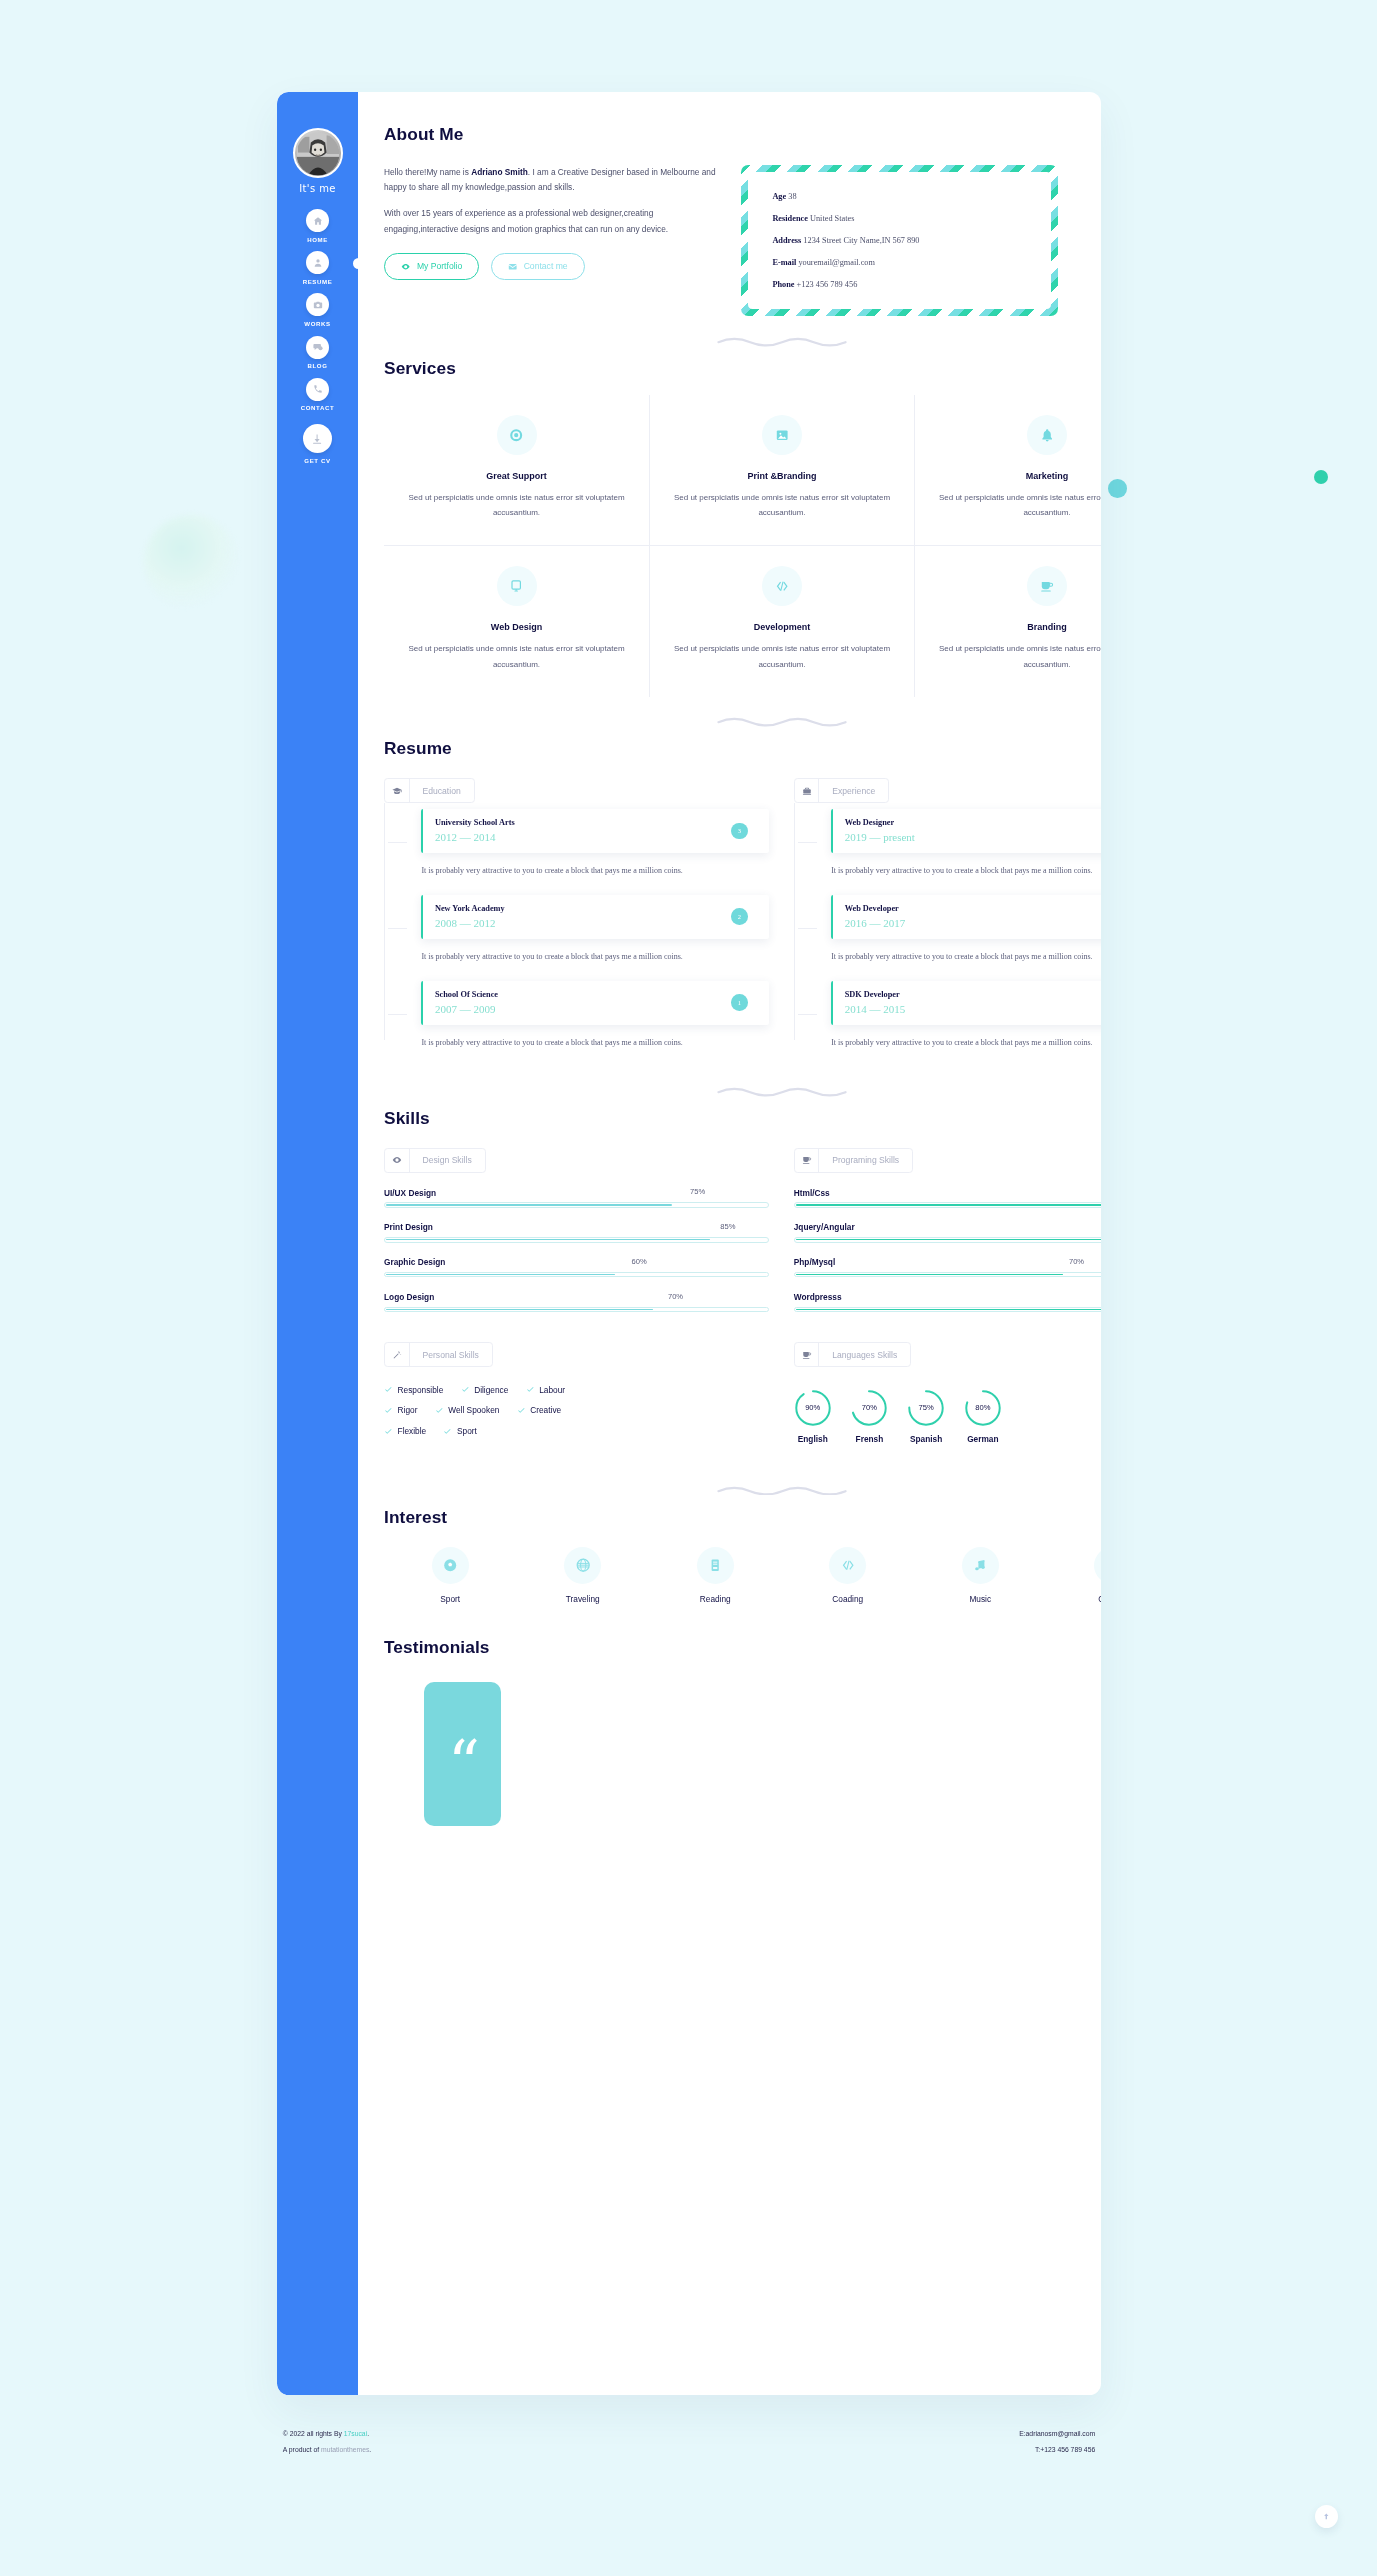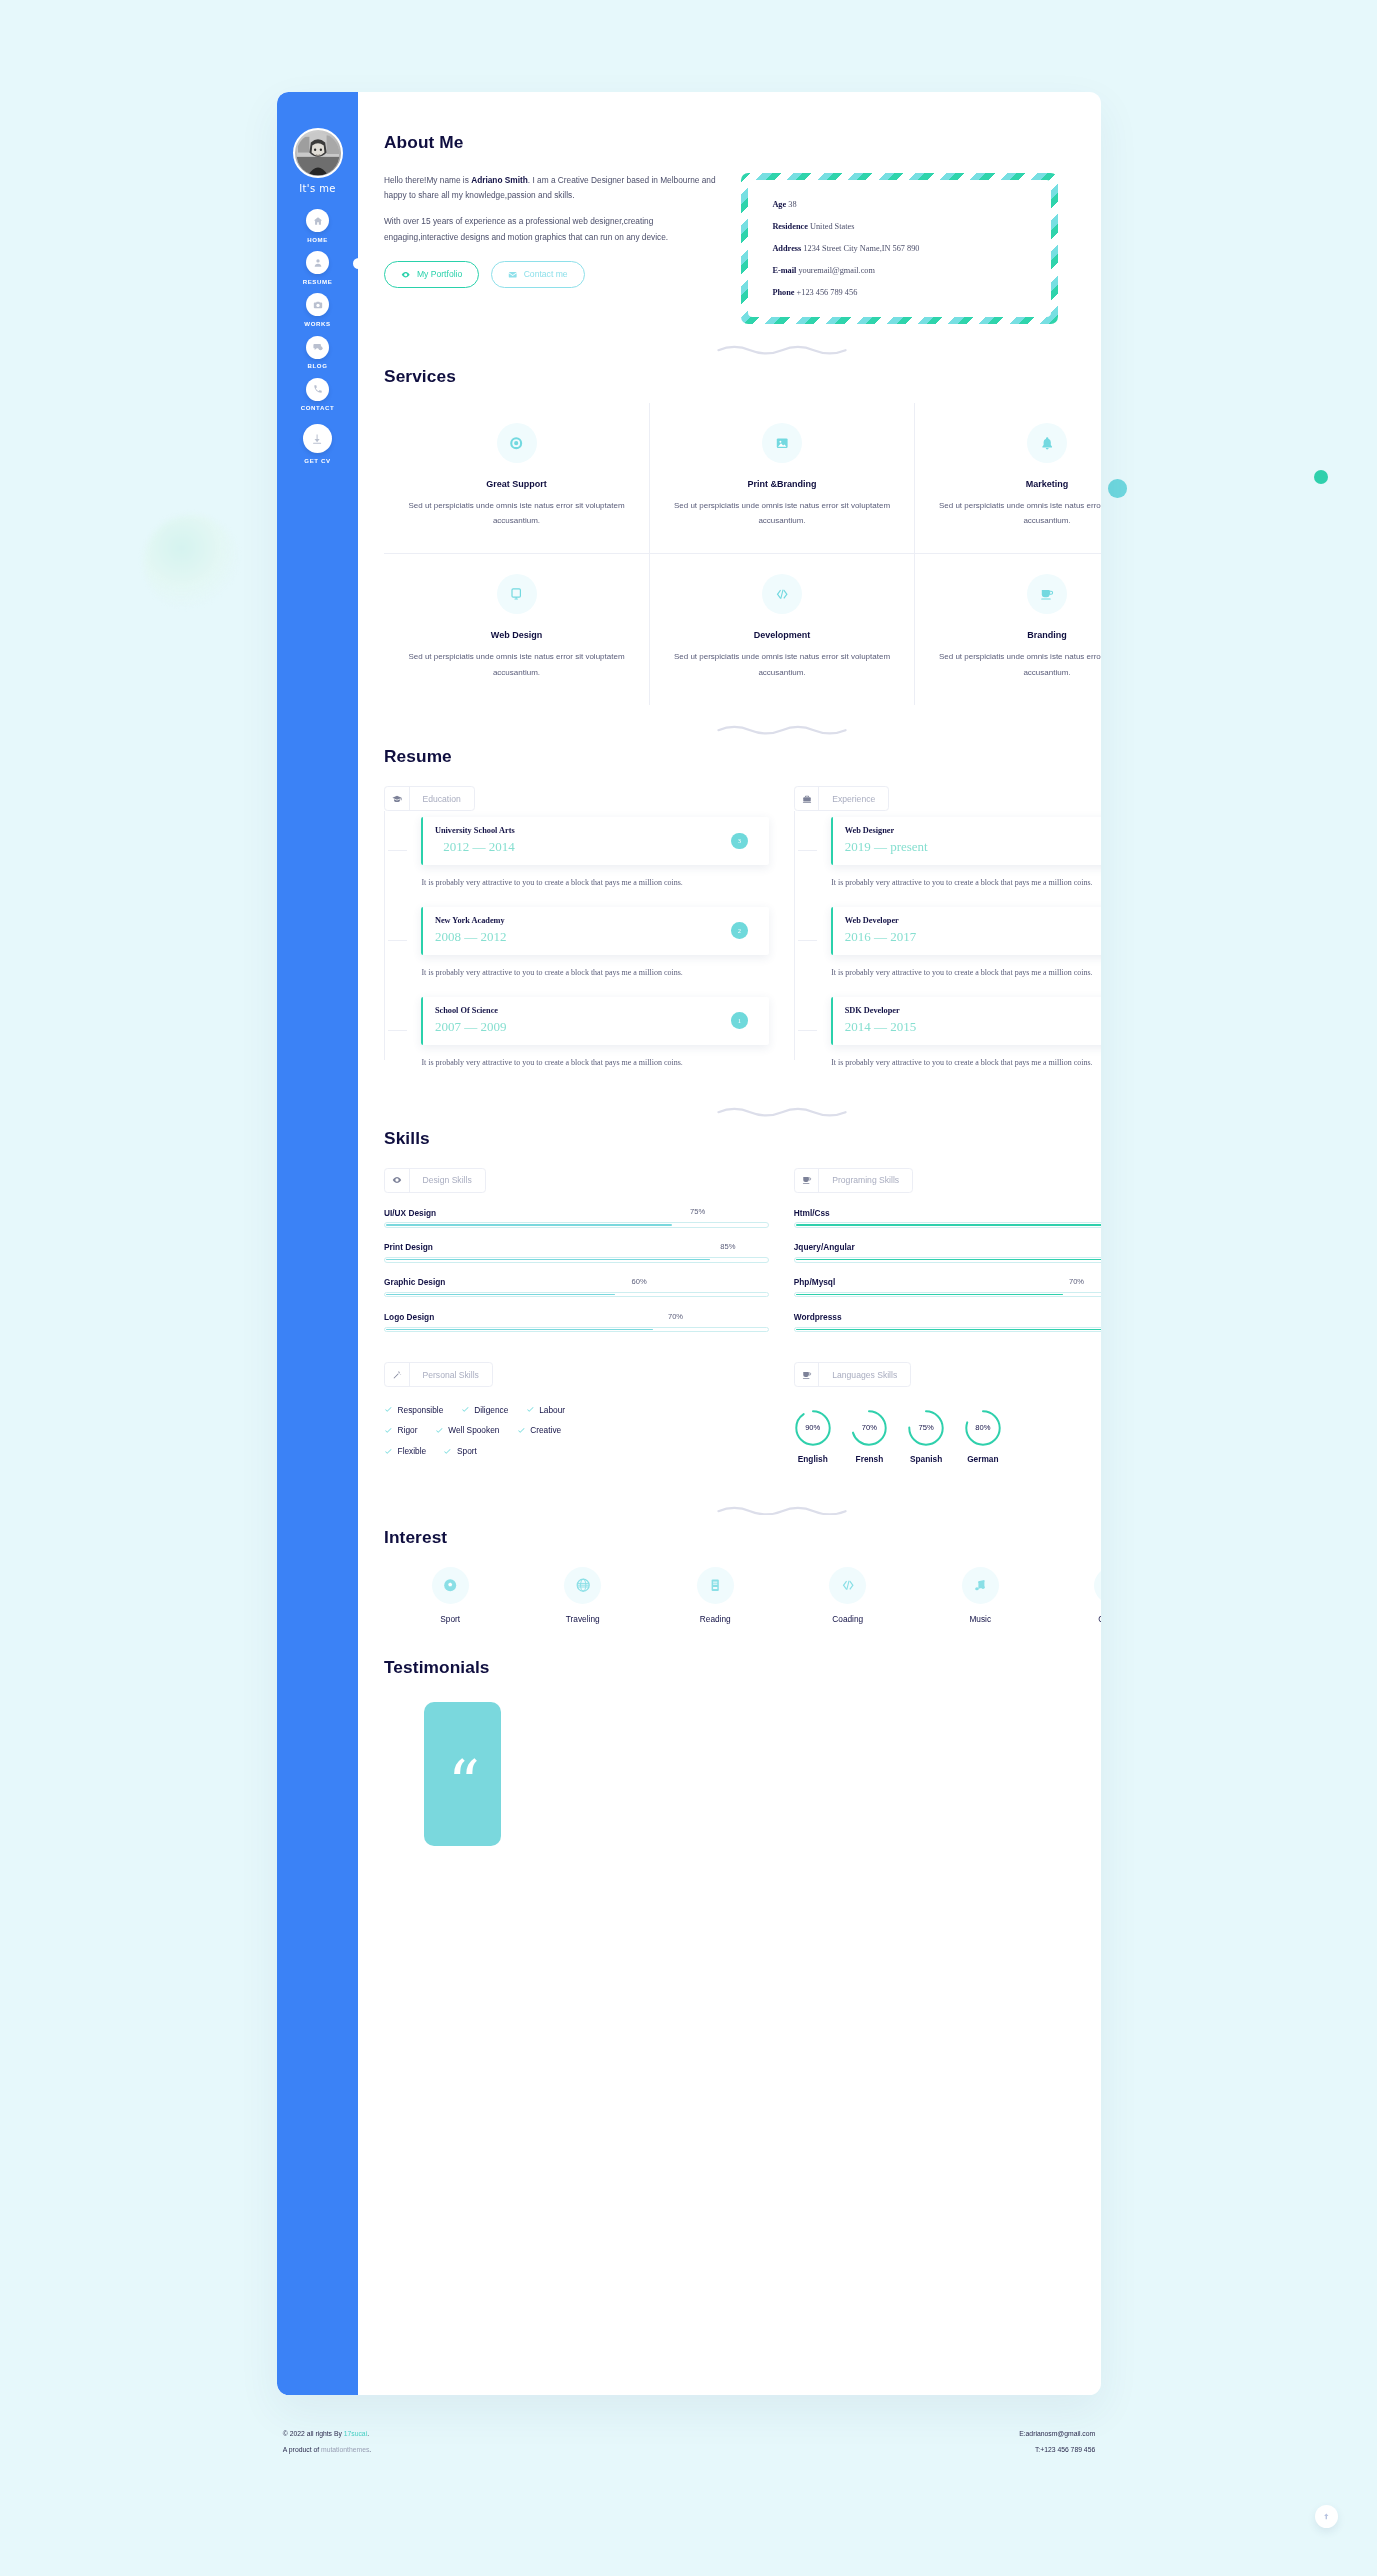--- a/index.html
+++ b/index.html
@@ -81,21 +81,21 @@
   .nav-item.active::after {
     content: ""; position: absolute; right: -6.5px; top: 6.5px;
     width: 11.5px; height: 11.5px; background: #ffffff;
     border-radius: 50%;
   }
   .getcv { margin-top: 13px; }
   .getcv .nav-ico { width: 29px; height: 29px; }
   .getcv .nav-ico svg { width: 12.2px; height: 12.2px; }
 
   
-  .content { position: absolute; left: 81px; top: 8px; width: 847px; }
+  .content { position: absolute; left: 81px; top: 0; width: 847px; }
   .sec { padding: 0 26px; }
 
   .sec-title {
     position: relative; display: inline-block;
     font-size: 17.3px; font-weight: bold; color: #0f0e3f;
     letter-spacing: 0.1px; margin-bottom: 0;
   }
   .sec-title::before {
     content: ""; position: absolute; left: -4.3px; top: -2.9px;
     width: 17.3px; height: 20px; background: #6fdfdd;
@@ -188,21 +188,21 @@
     width: 18.7px; height: 0.7px; background: #eceef5;
   }
   .tl-card {
     position: relative; margin-left: 14.4px; background: #fff;
     border-left: 2.2px solid #2ad1ab; border-radius: 2.2px;
     box-shadow: 0 2.9px 10px rgba(40,70,110,.09);
     padding: 9.4px 11.5px 10px; display: flex; align-items: center;
     justify-content: space-between; min-height: 39px;
   }
   .tl-h { font-size: 8.3px; font-weight: bold; color: #131246; margin-bottom: 4.3px; }
-  .tl-d { font-size: 13px; color: #86dfd0; text-align: right; }
+  .tl-d { font-size: 11px; color: #86dfd0; }
   .tl-badge {
     width: 16.6px; height: 16.6px; border-radius: 50%;
     display: flex; align-items: center; justify-content: center;
     color: #fff; font-size: 6.5px; margin-right: 10px;
   }
   .tl-badge.edu { background: #6fd9db; }
   .tl-badge.exp { background: #2fd0ac; }
   .tl-badge.cur {
     width: auto; height: auto; border-radius: 14.4px; padding: 4.3px 10px;
     font-size: 7.2px; background: #2fd0ac;

